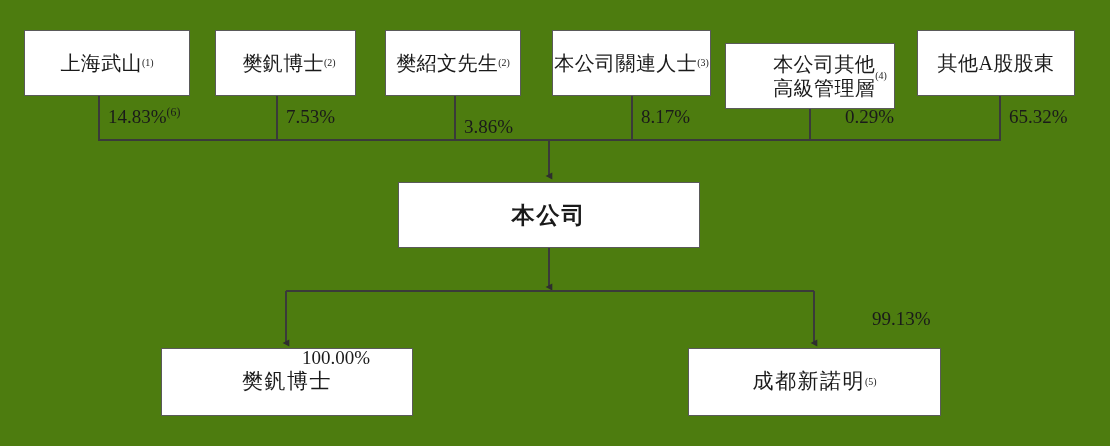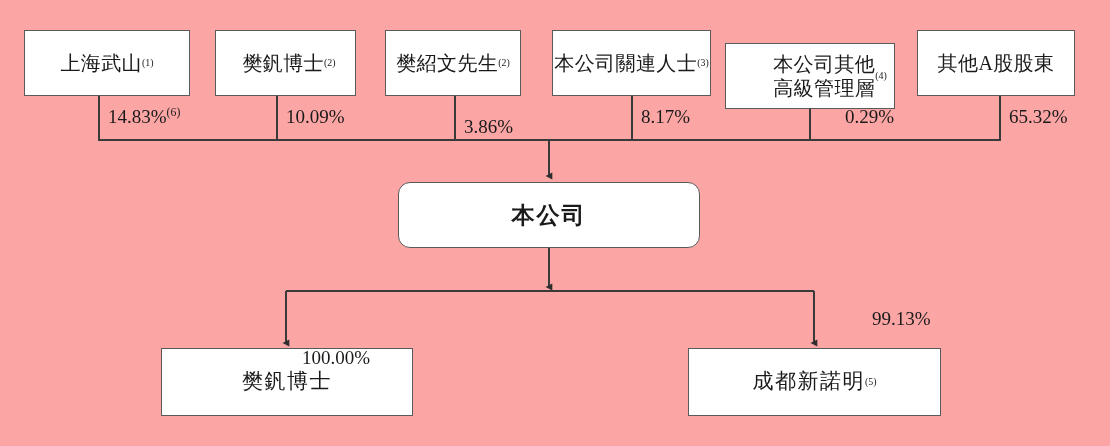--- a/index.html
+++ b/index.html
@@ -4,21 +4,21 @@
 <style>
   html, body {
     margin: 0;
     padding: 0;
     background: #ffffff;
   }
   #chart-root {
     position: relative;
     width: 1110px;
     height: 446px;
-    background: #fca5a5;
+    background: #4d7c0f;
     font-family: "Liberation Serif", "DejaVu Serif", serif;
     color: #1a1a1a;
     overflow: hidden;
   }
   #edge-layer {
     position: absolute;
     left: 0;
     top: 0;
     width: 1110px;
     height: 446px;
@@ -38,21 +38,20 @@
   .node-label {
     display: block;
     white-space: pre-line;
   }
   .tier1 .node-label {
     font-size: 20px;
     letter-spacing: 0.4px;
   }
   .tier2 {
     font-family: "DejaVu Sans", "Liberation Sans", sans-serif;
-    border-radius: 12px;
   }
   .tier2 .node-label {
     font-size: 23px;
     font-weight: bold;
     letter-spacing: 2px;
   }
   .tier3 .node-label {
     font-size: 21px;
     letter-spacing: 1.5px;
   }
@@ -129,21 +128,21 @@
 
   <div class="node tier1" style="left:917px; top:30px; width:158px; height:66px;">
     <span class="node-label">其他A股股東</span>
       <span class="sup"></span>
   </div>
 
   <div class="edge-label" style="left:108px; top:106px;">
     <span>14.83%</span><span class="sup">(6)</span>
   </div>
   <div class="edge-label" style="left:286px; top:106px;">
-    <span>10.09%</span>
+    <span>7.53%</span>
   </div>
   <div class="edge-label" style="left:464px; top:116px;">
     <span>3.86%</span>
   </div>
   <div class="edge-label" style="left:641px; top:106px;">
     <span>8.17%</span>
   </div>
   <div class="edge-label" style="left:819px; top:106px;margin-left:26px;">
     <span>0.29%</span>
   </div>

